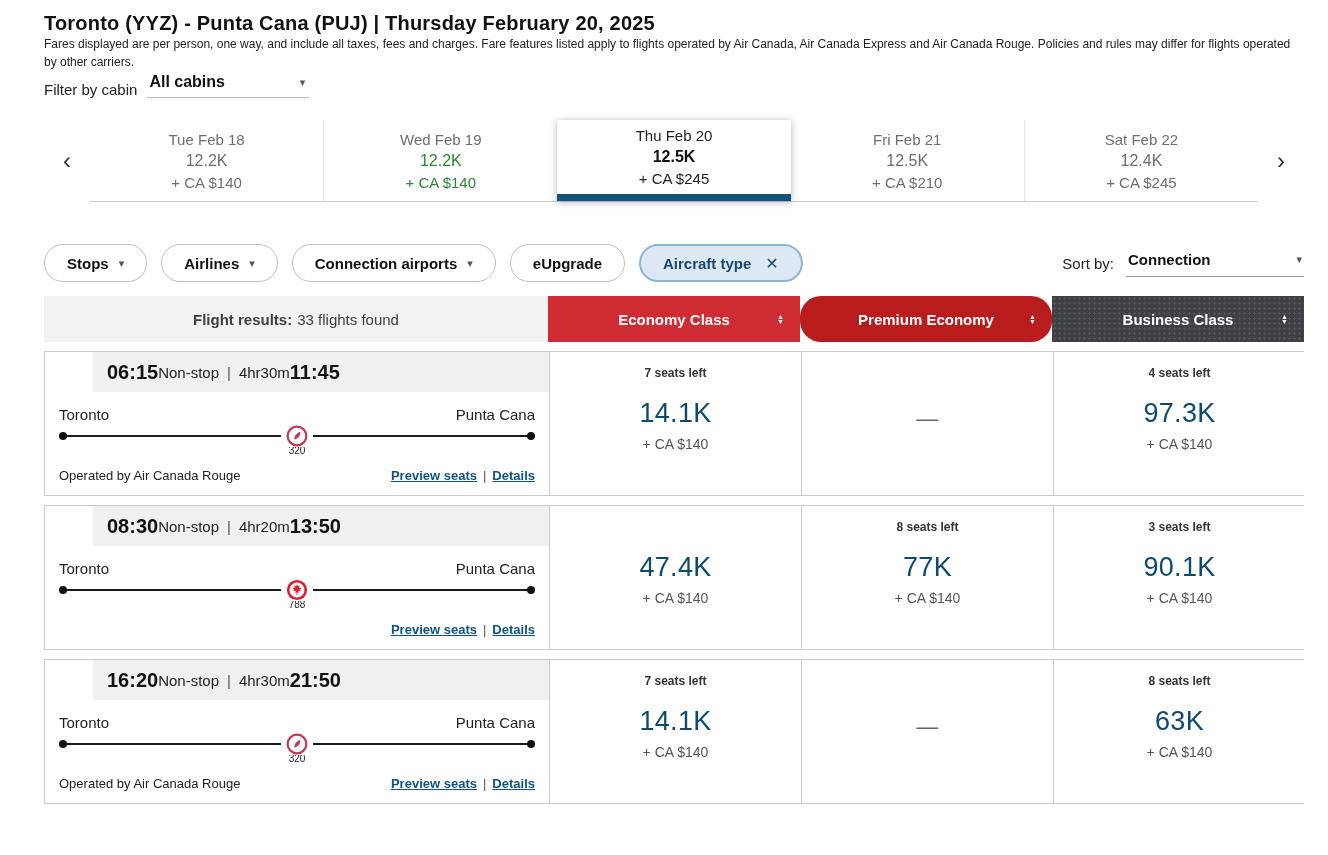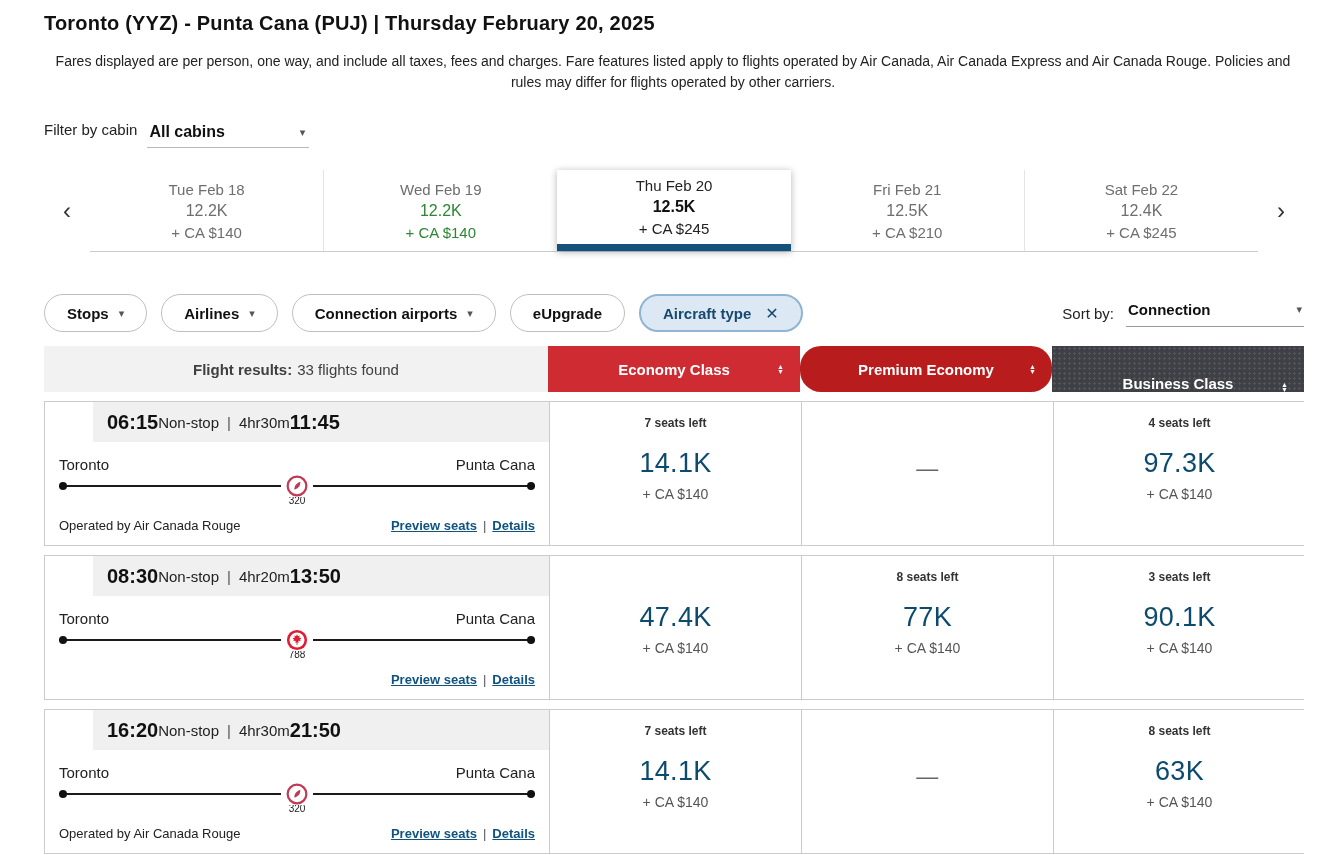--- a/index.html
+++ b/index.html
@@ -1,24 +1,24 @@
 <!DOCTYPE html>
 <html><head>
 <meta charset="utf-8">
 <style>
   * { margin:0; padding:0; box-sizing:border-box; }
   html,body { width:1328px; height:855px; background:#fff; overflow:hidden; }
   body { font-family:"Liberation Sans","DejaVu Sans",sans-serif; color:#222; }
   .page { padding:12px 24px 0 44px; width:1328px; }
 
   .page-title { font-size:20px; font-weight:bold; color:#111; letter-spacing:.2px; }
-  .disclaimer { margin-top:16px; font-size:14px; line-height:1.5; color:#222; max-width:1258px;text-align:center; }
-
-  
-  .cabin-row { margin-top:28px; display:flex; align-items:flex-start; gap:10px; }
+  .disclaimer { font-size:12px; line-height:1.5; color:#222; max-width:1258px; }
+
+  
+  .cabin-row { display:flex; align-items:flex-end; gap:10px; }
   .cabin-label { font-size:15px; color:#222; }
   .cabin-select { display:flex; align-items:center; justify-content:space-between; width:162px;
     border-bottom:1px solid #b9b9b9; padding:2px 4px 6px 2px; cursor:pointer; }
   .cabin-select .val { font-size:16px; font-weight:bold; color:#111; }
   .caret { font-size:11px; color:#555; }
 
   
   .carousel { margin-top:22px; display:flex; align-items:stretch; height:82px; }
   .car-btn { width:46px; border:none; background:transparent; font-size:24px; color:#333; cursor:pointer; }
   .tabs { flex:1; display:flex; border-bottom:1px solid #ccc; }
@@ -56,21 +56,21 @@
   
   .results-header { margin-top:14px; height:46px; }
   .rh-info { background:#f2f2f2; display:flex; align-items:center; justify-content:center; gap:5px;
     font-size:15px; color:#404040; }
   .rh-info .b { font-weight:bold; }
   .col-head { position:relative; display:flex; align-items:center; justify-content:center;
     color:#fff; font-size:15px; font-weight:bold; cursor:pointer; border:none; font-family:inherit; }
   .col-head.economy { background:#ce2b33; }
   .col-head.premium { background:#b91c1c;border-radius:21px; }
   .col-head.business { background:#3f4046;
-    background-image:radial-gradient(rgba(255,255,255,.10) 1px, transparent 1.2px); background-size:5px 5px;align-items:flex-end; }
+    background-image:radial-gradient(rgba(255,255,255,.10) 1px, transparent 1.2px); background-size:5px 5px; }
   .sort-icon { position:absolute; right:16px; display:flex; flex-direction:column; line-height:5px; }
   .sort-icon span { font-size:7px; color:#fff; }
 
   
   .flight-row { margin-top:9px; border:1px solid #cbcbcb; height:145px; background:#fff; }
   .flight-row .fare-cell { border-left:1px solid #cbcbcb; }
 
   .flight-info { display:flex; flex-direction:column; }
   .fi-header { height:40px; background:#f0f0f1; display:flex; align-items:center;
     justify-content:flex-start; padding:0 14px;margin-left:48px; }

